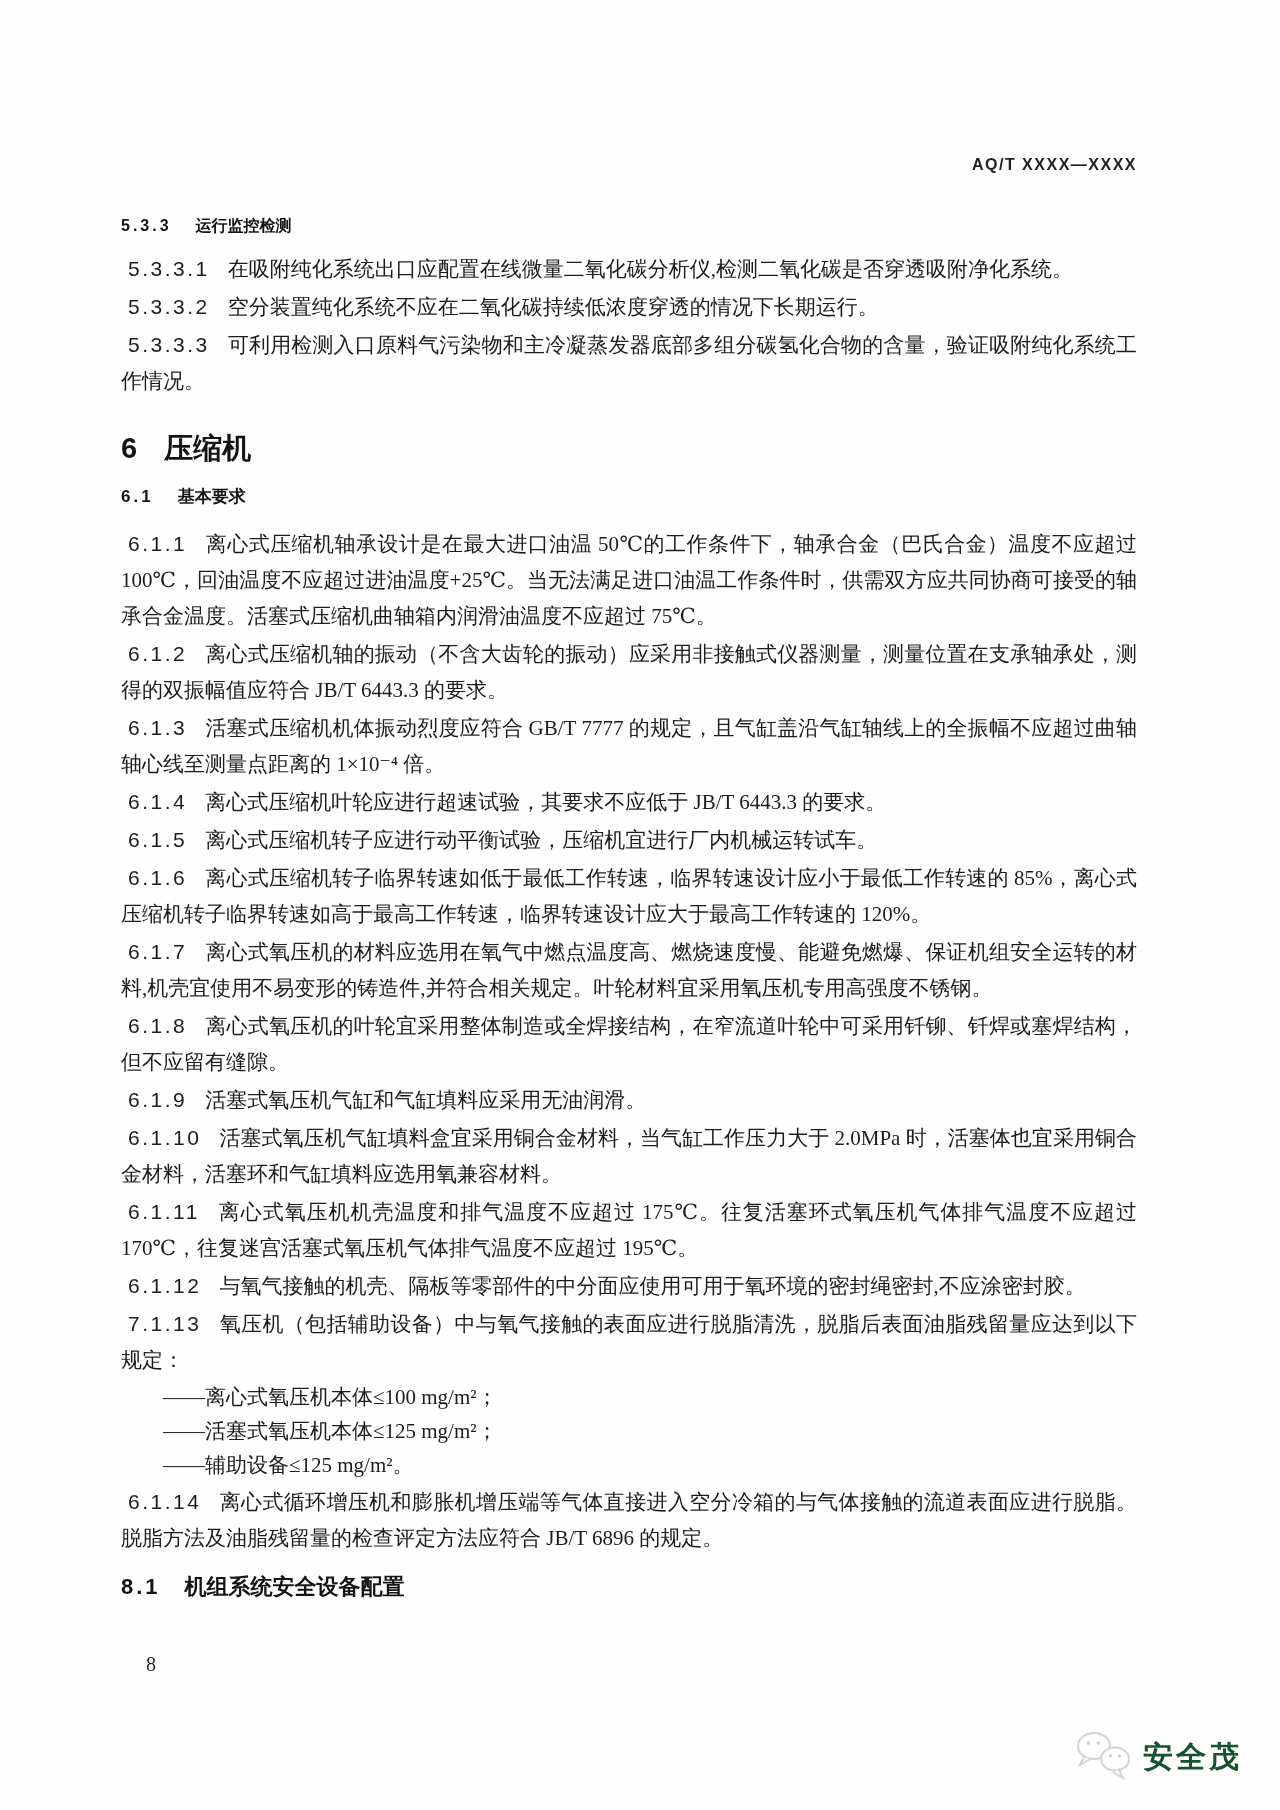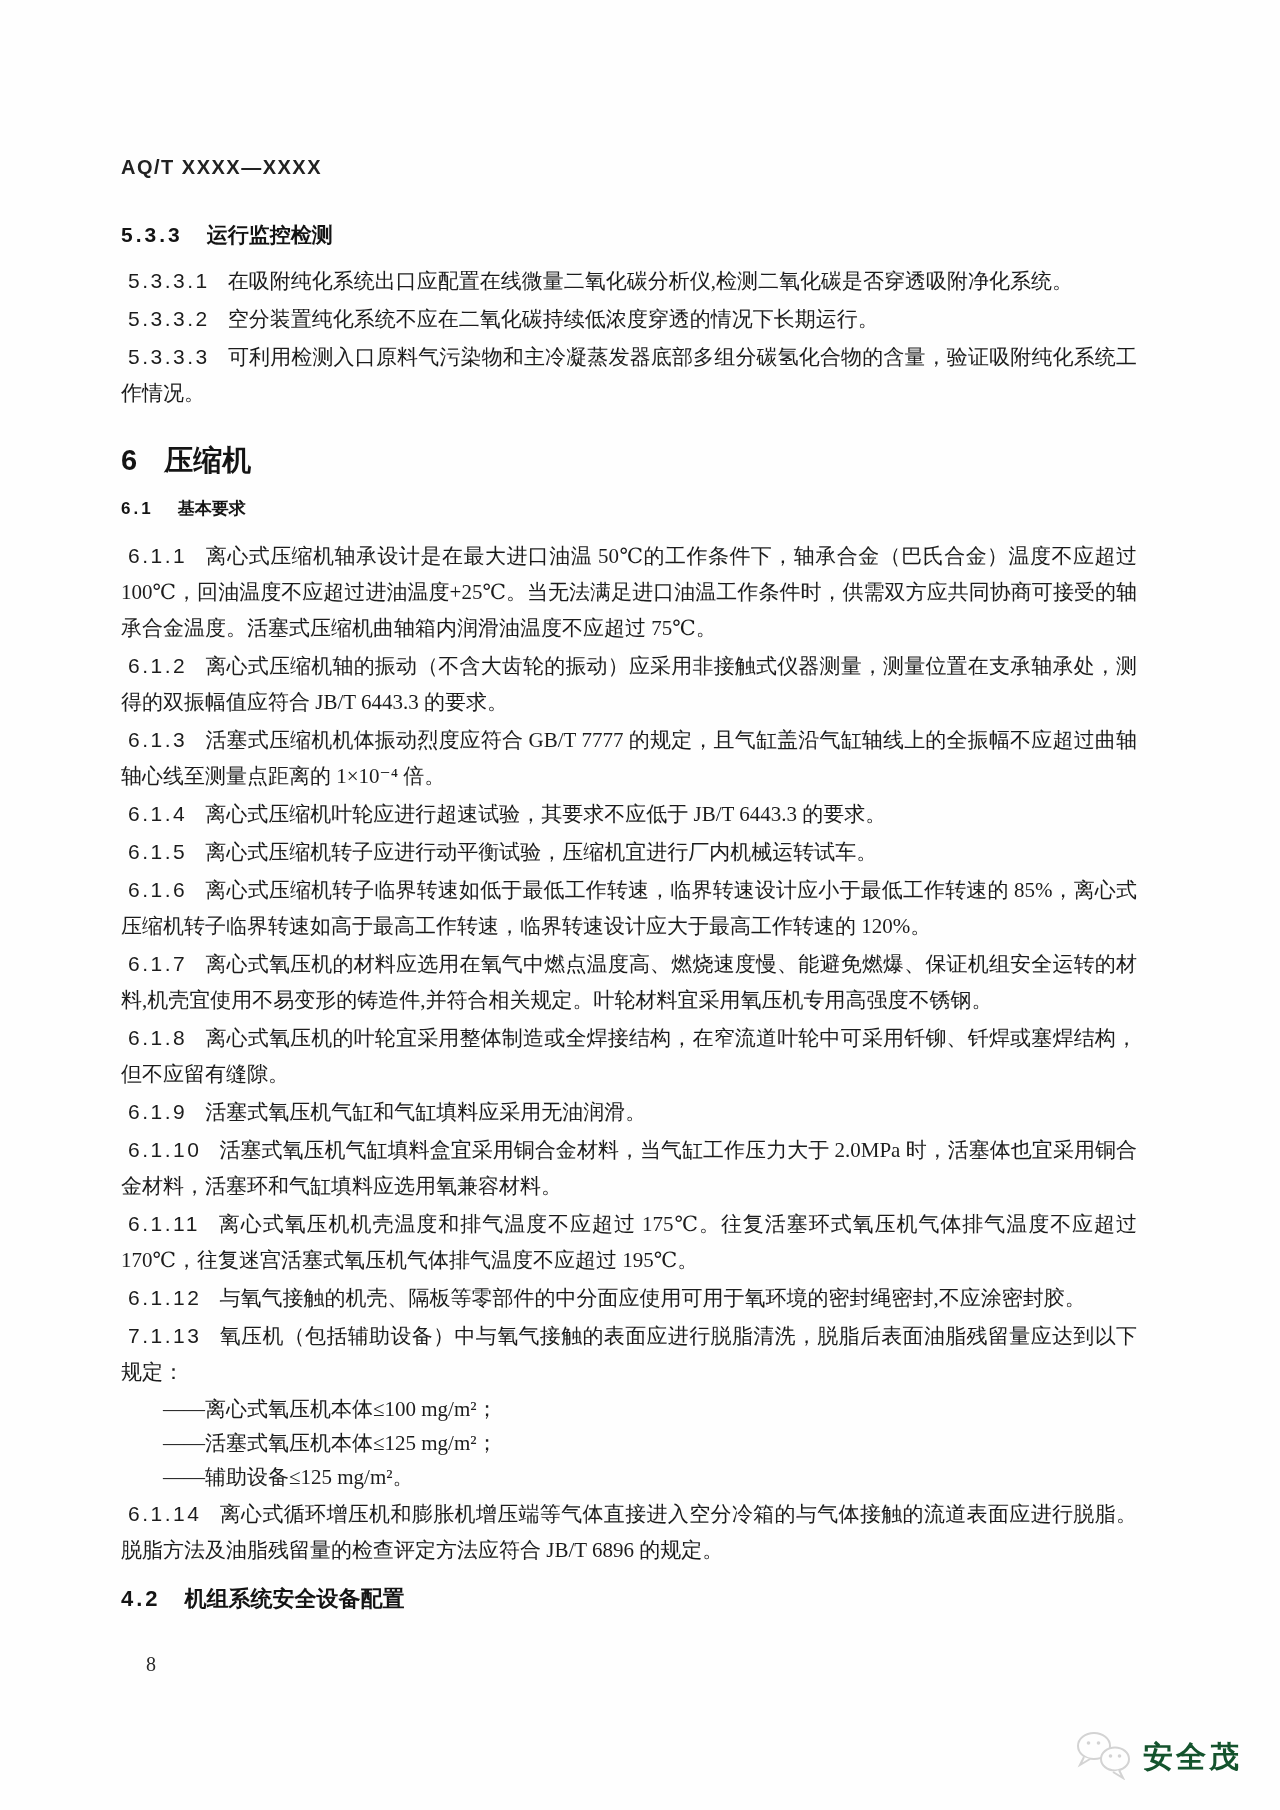--- a/index.html
+++ b/index.html
@@ -9,29 +9,29 @@
     position:relative;
     font-family:"Liberation Serif","DejaVu Serif",serif;
     color:#1f1f1f;
     overflow:hidden;
   }
   .page { position:absolute; inset:0; background:#fefefe; }
   .content { position:absolute; left:121px; top:156px; width:1016px; }
 
   .doc-code {
     font-family:"Liberation Sans","DejaVu Sans",sans-serif;
-    font-size:20px; font-weight:600; letter-spacing:1.5px; color:#222;
+    font-size:16px; font-weight:600; letter-spacing:1.5px; color:#222;text-align:right;
   }
 
   .heading {
     font-family:"Liberation Sans","DejaVu Sans",sans-serif;
     font-weight:bold; color:#141414; white-space:nowrap;
   }
   .heading .hnum { letter-spacing:3px; margin-right:24px; }
-  .h-section { font-size:21px; margin:42px 0 14px; }
+  .h-section { font-size:16px; margin:42px 0 14px; }
   .h-chapter { font-size:29px; margin:30px 0 0; }
   .h-sub     { font-size:17px; margin:16px 0 18px; }
   .h-sub2    { font-size:22px; margin:16px 0 0; }
 
   .clause {
     font-size:21px; line-height:36px; text-align:justify;
     margin-bottom:2px; color:#1c1c1c;
   }
   .clause .num {
     font-family:"Liberation Sans","DejaVu Sans",sans-serif;
@@ -98,21 +98,21 @@
 
     <div class="dash-list">
       <p class="dash-item">——离心式氧压机本体≤100 mg/m²；</p>
       <p class="dash-item">——活塞式氧压机本体≤125 mg/m²；</p>
       <p class="dash-item">——辅助设备≤125 mg/m²。</p>
     </div>
 
     <p class="clause"><span class="num">6.1.14</span><span>离心式循环增压机和膨胀机增压端等气体直接进入空分冷箱的与气体接触的流道表面应进行脱脂。脱脂方法及油脂残留量的检查评定方法应符合 JB/T 6896 的规定。</span></p>
 
     <div class="heading h-sub2">
-      <span class="hnum">4.2</span><span>机组系统安全设备配置</span>
+      <span class="hnum">8.1</span><span>机组系统安全设备配置</span>
     </div>
 
   </div>
 
   <div class="page-number">8</div>
 
   <div class="watermark">
     <span>
       <svg width="62" height="50" viewBox="0 0 62 50" fill="none">
         <ellipse cx="21" cy="16" rx="16" ry="13" stroke="#d3d3d3" stroke-width="2"></ellipse>

